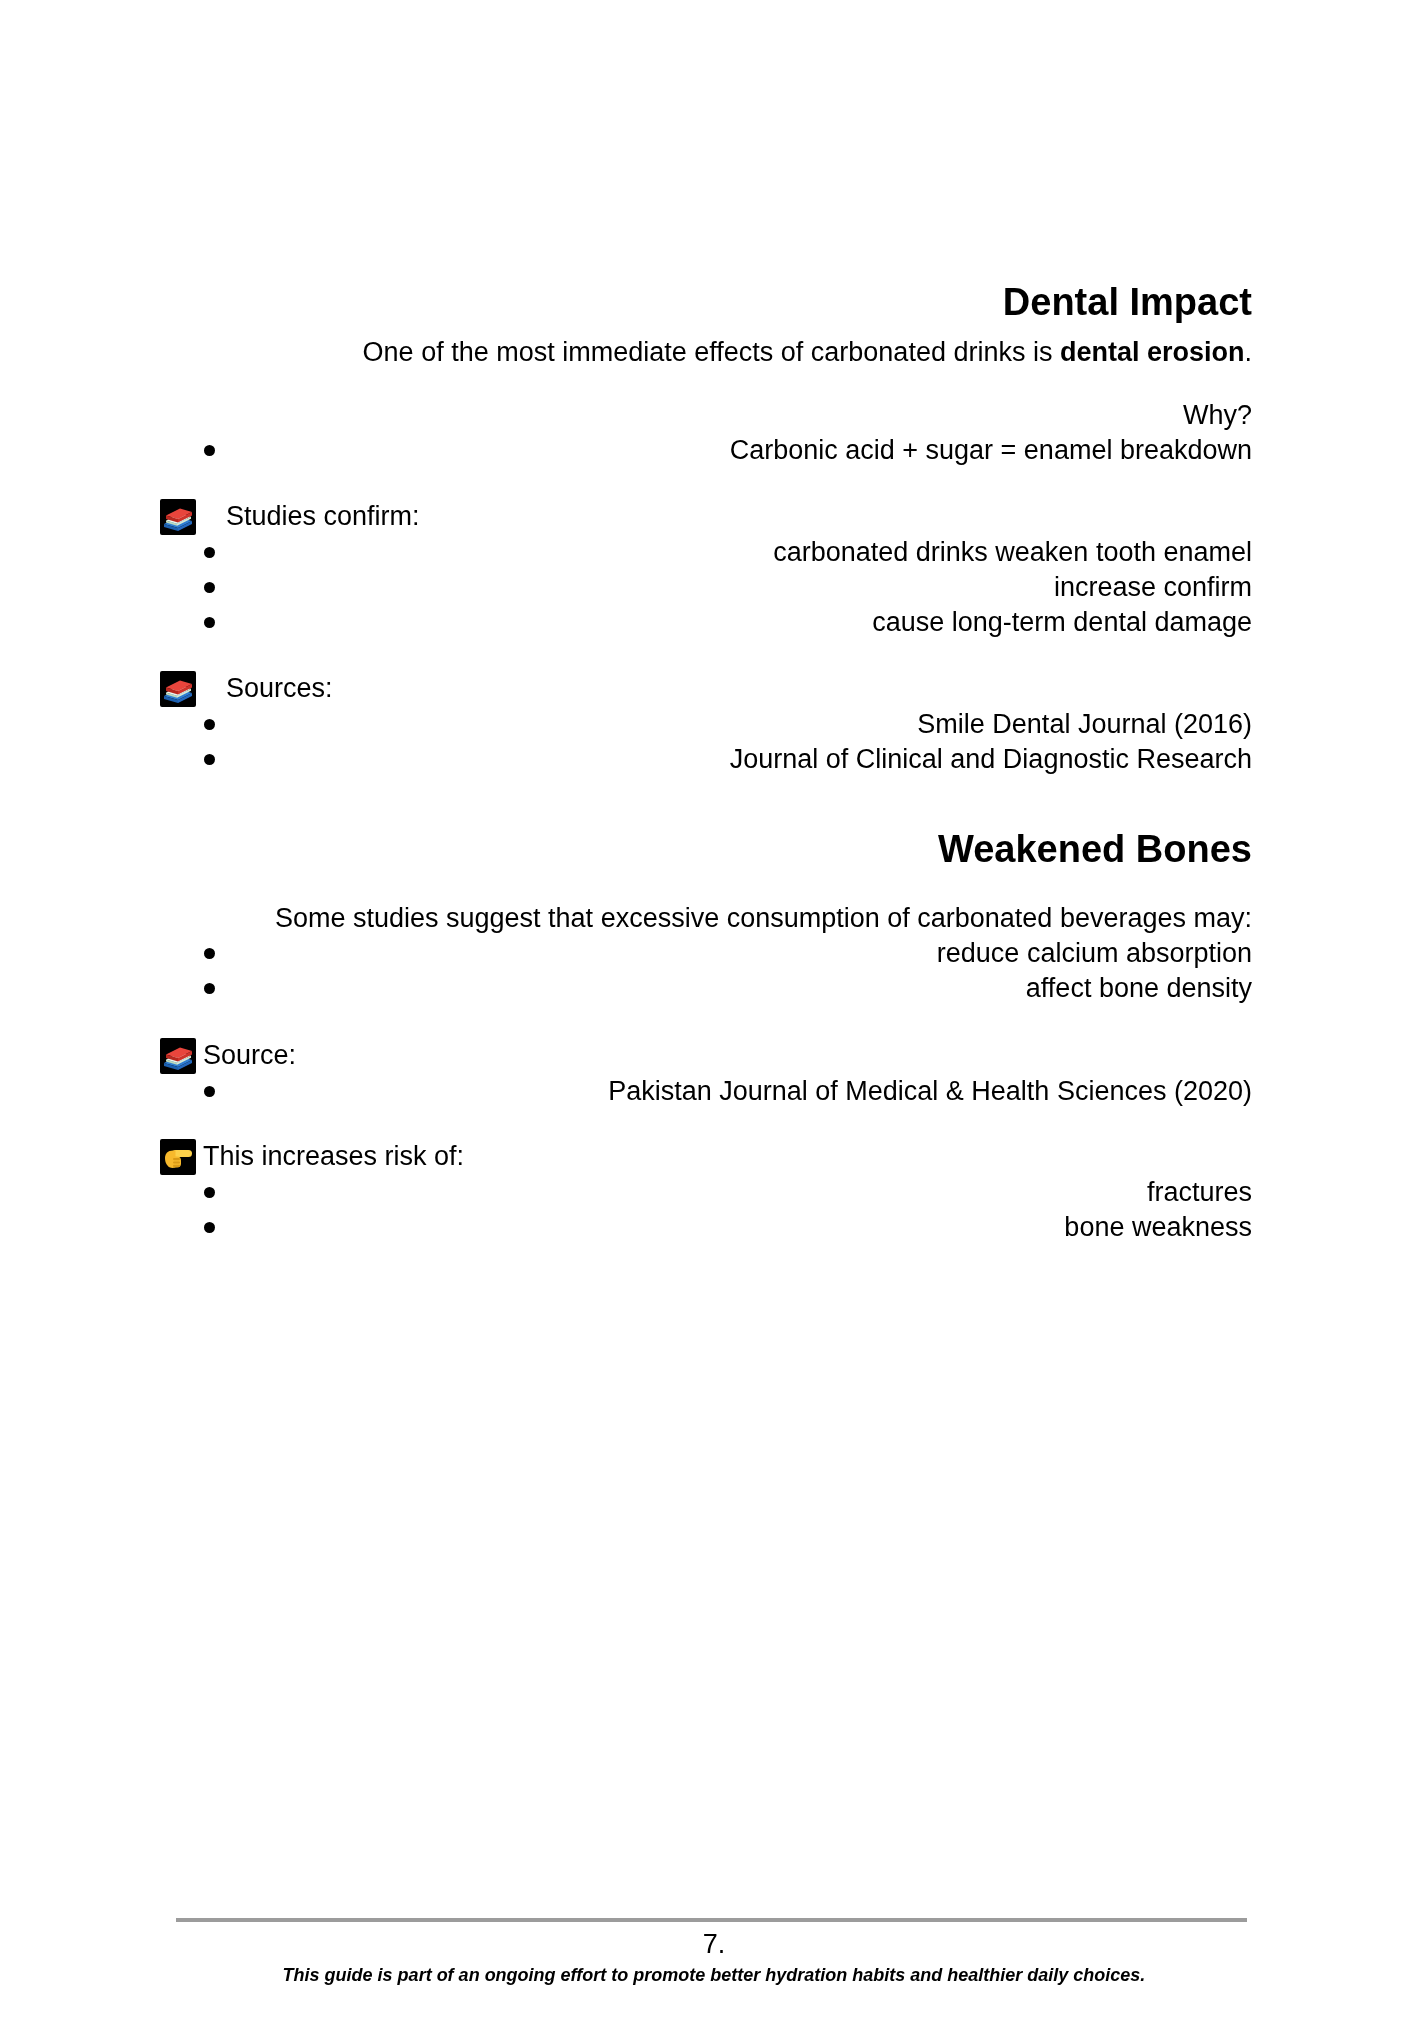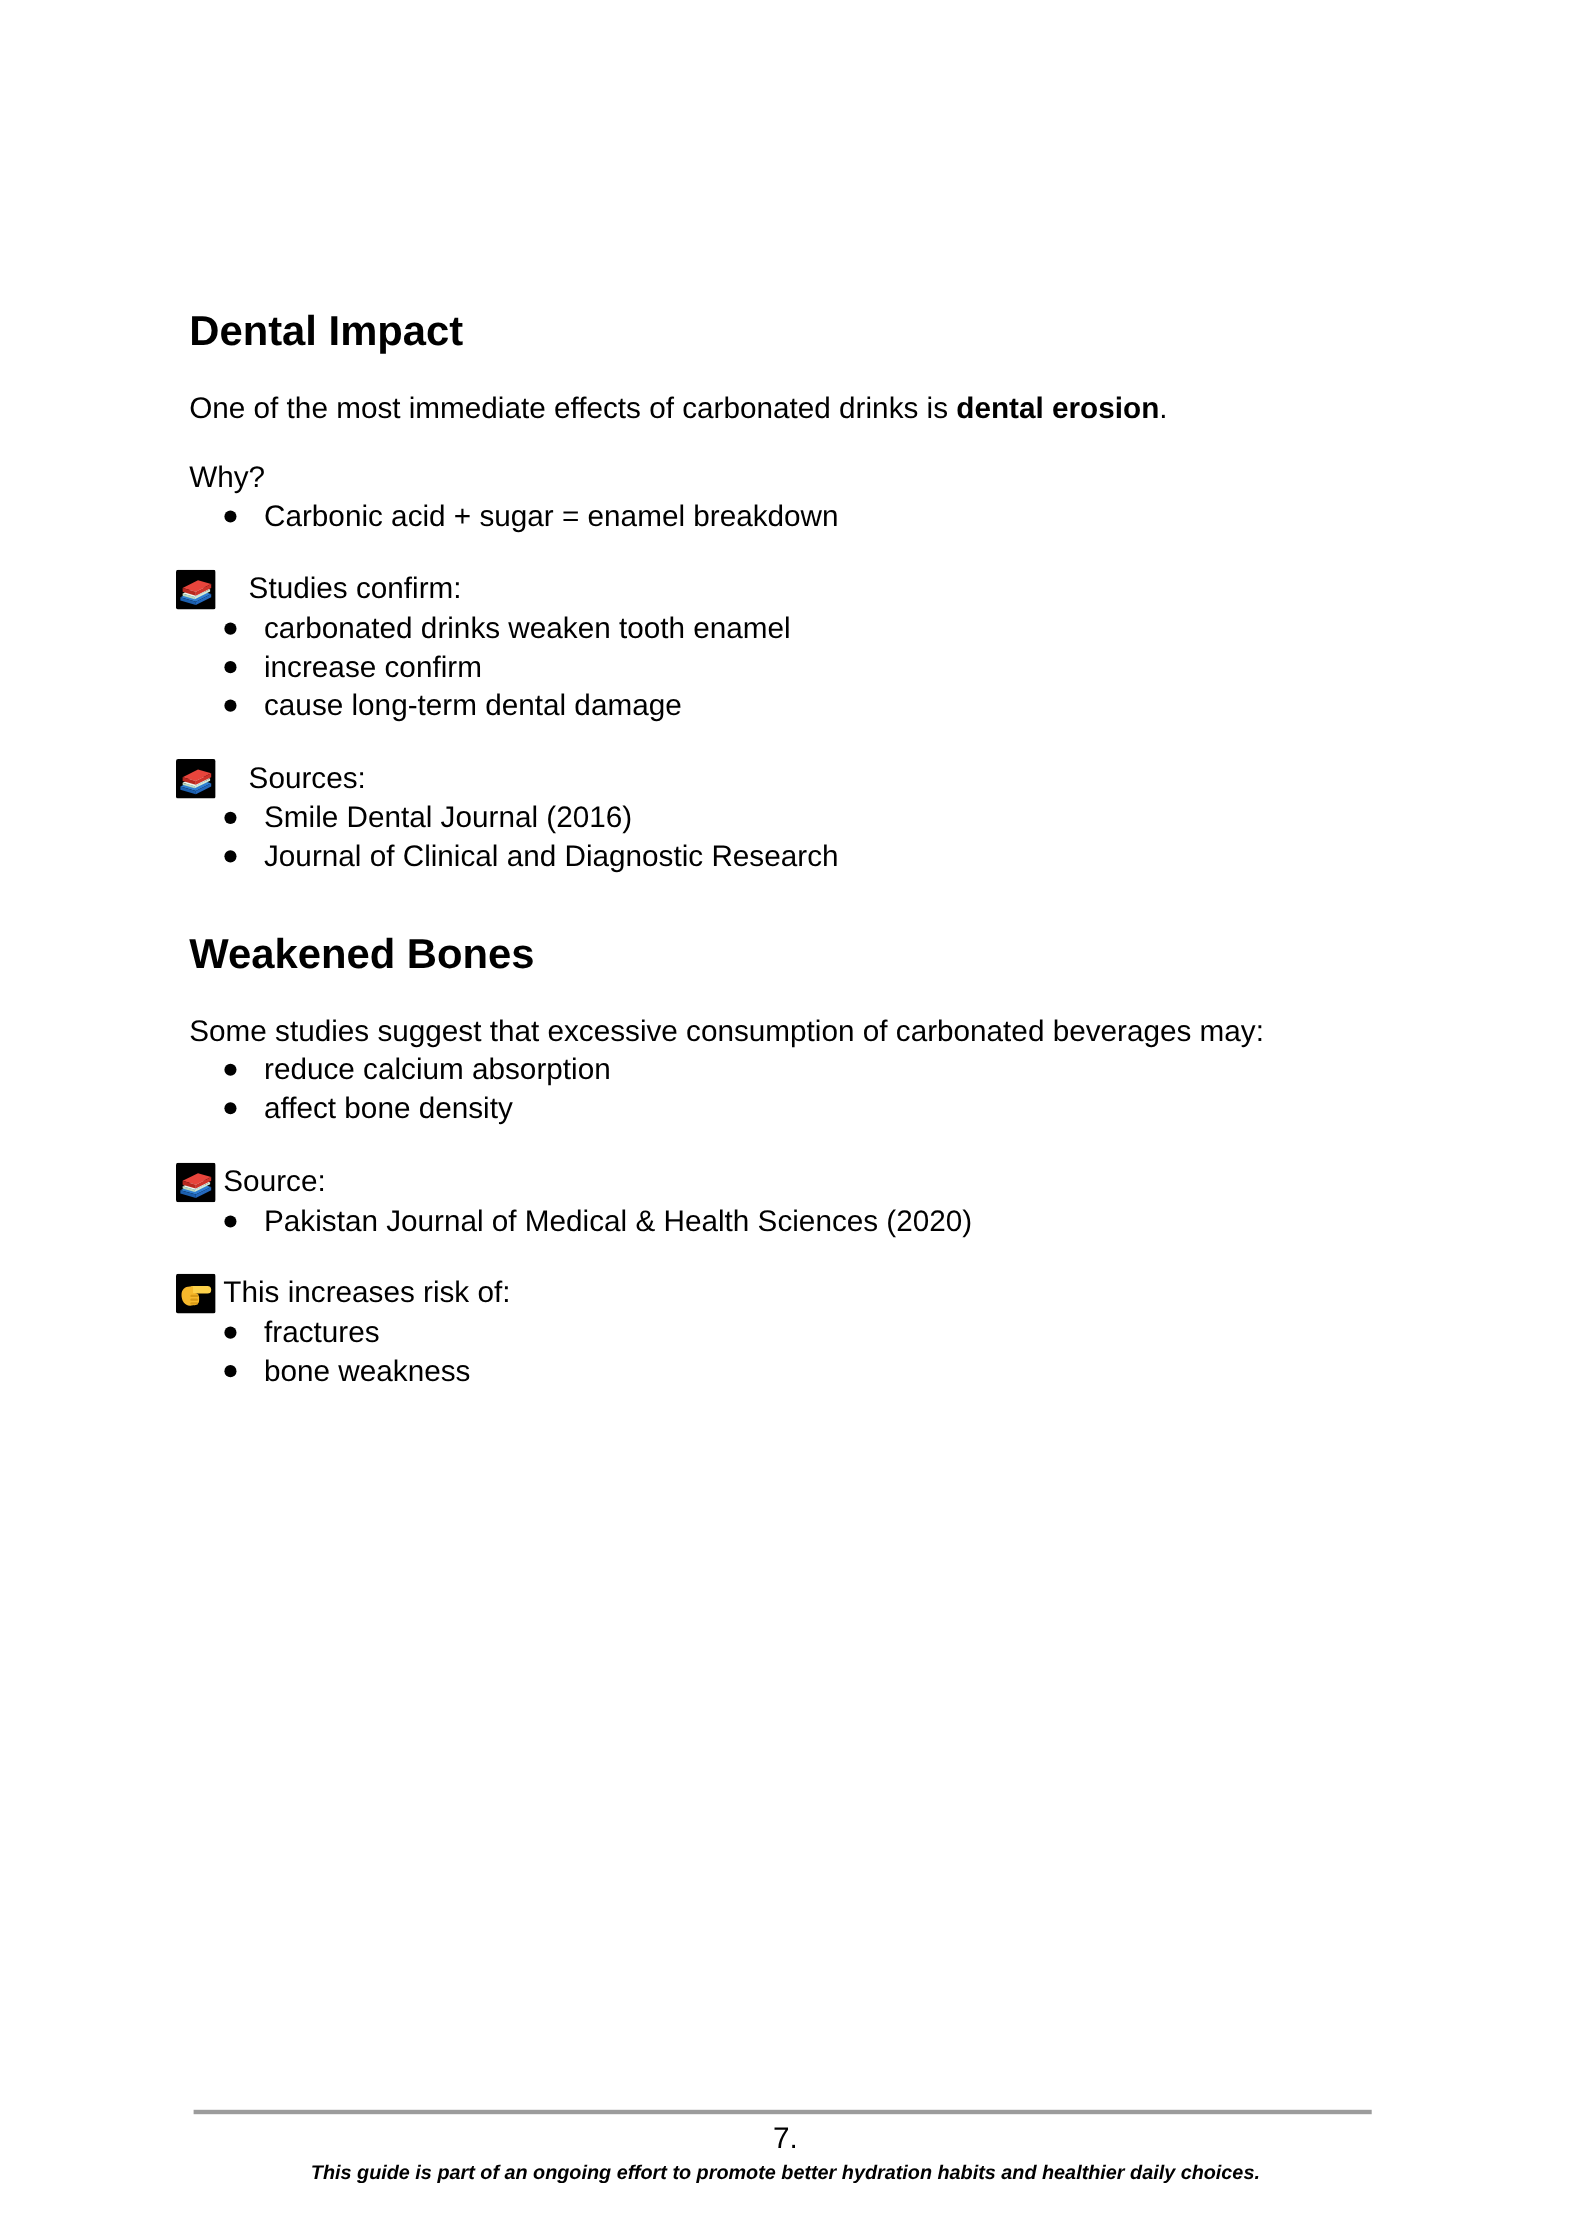--- a/index.html
+++ b/index.html
@@ -4,28 +4,28 @@
 <style>
   html,body { margin:0; padding:0; background:#ffffff; }
   .page {
     position:relative;
     width:1428px; height:2028px;
     background:#ffffff;
     color:#000000;
     font-family:"Liberation Sans", sans-serif;
     overflow:hidden;
   }
-  .content { position:absolute; left:172px; right:176px; top:0; }
+  .content { position:absolute; left:172px; right:176px; top:0;text-align:right; }
 
   .doc-h1 { font-size:38px; line-height:44px; font-weight:bold; margin:0; letter-spacing:0; }
   .h1-dental { margin-top:280px; }
   .h1-bones  { margin-top:50px; }
 
   .body-p { font-size:27px; line-height:35px; margin:0; }
-  .p-intro { margin-top:30px; }
+  .p-intro { margin-top:11px; }
   .p-why   { margin-top:28px; font-weight:normal; }
   .p-some  { margin-top:30px; }
 
   .doc-list { list-style:none; margin:0; padding:0; }
   .doc-list li { position:relative; padding-left:68px; font-size:27px; line-height:35px; }
   .dot { position:absolute; left:32px; top:12px; width:11px; height:11px; border-radius:50%; background:#000; }
 
   .emoji-line { display:flex; align-items:center; gap:7px; margin-left:-12px; font-size:27px; line-height:37px; }
   .emoji-line .emoji { width:36px; height:36px; flex:0 0 36px; display:block; }
   .mt-30 { margin-top:30px;gap:30px; }

